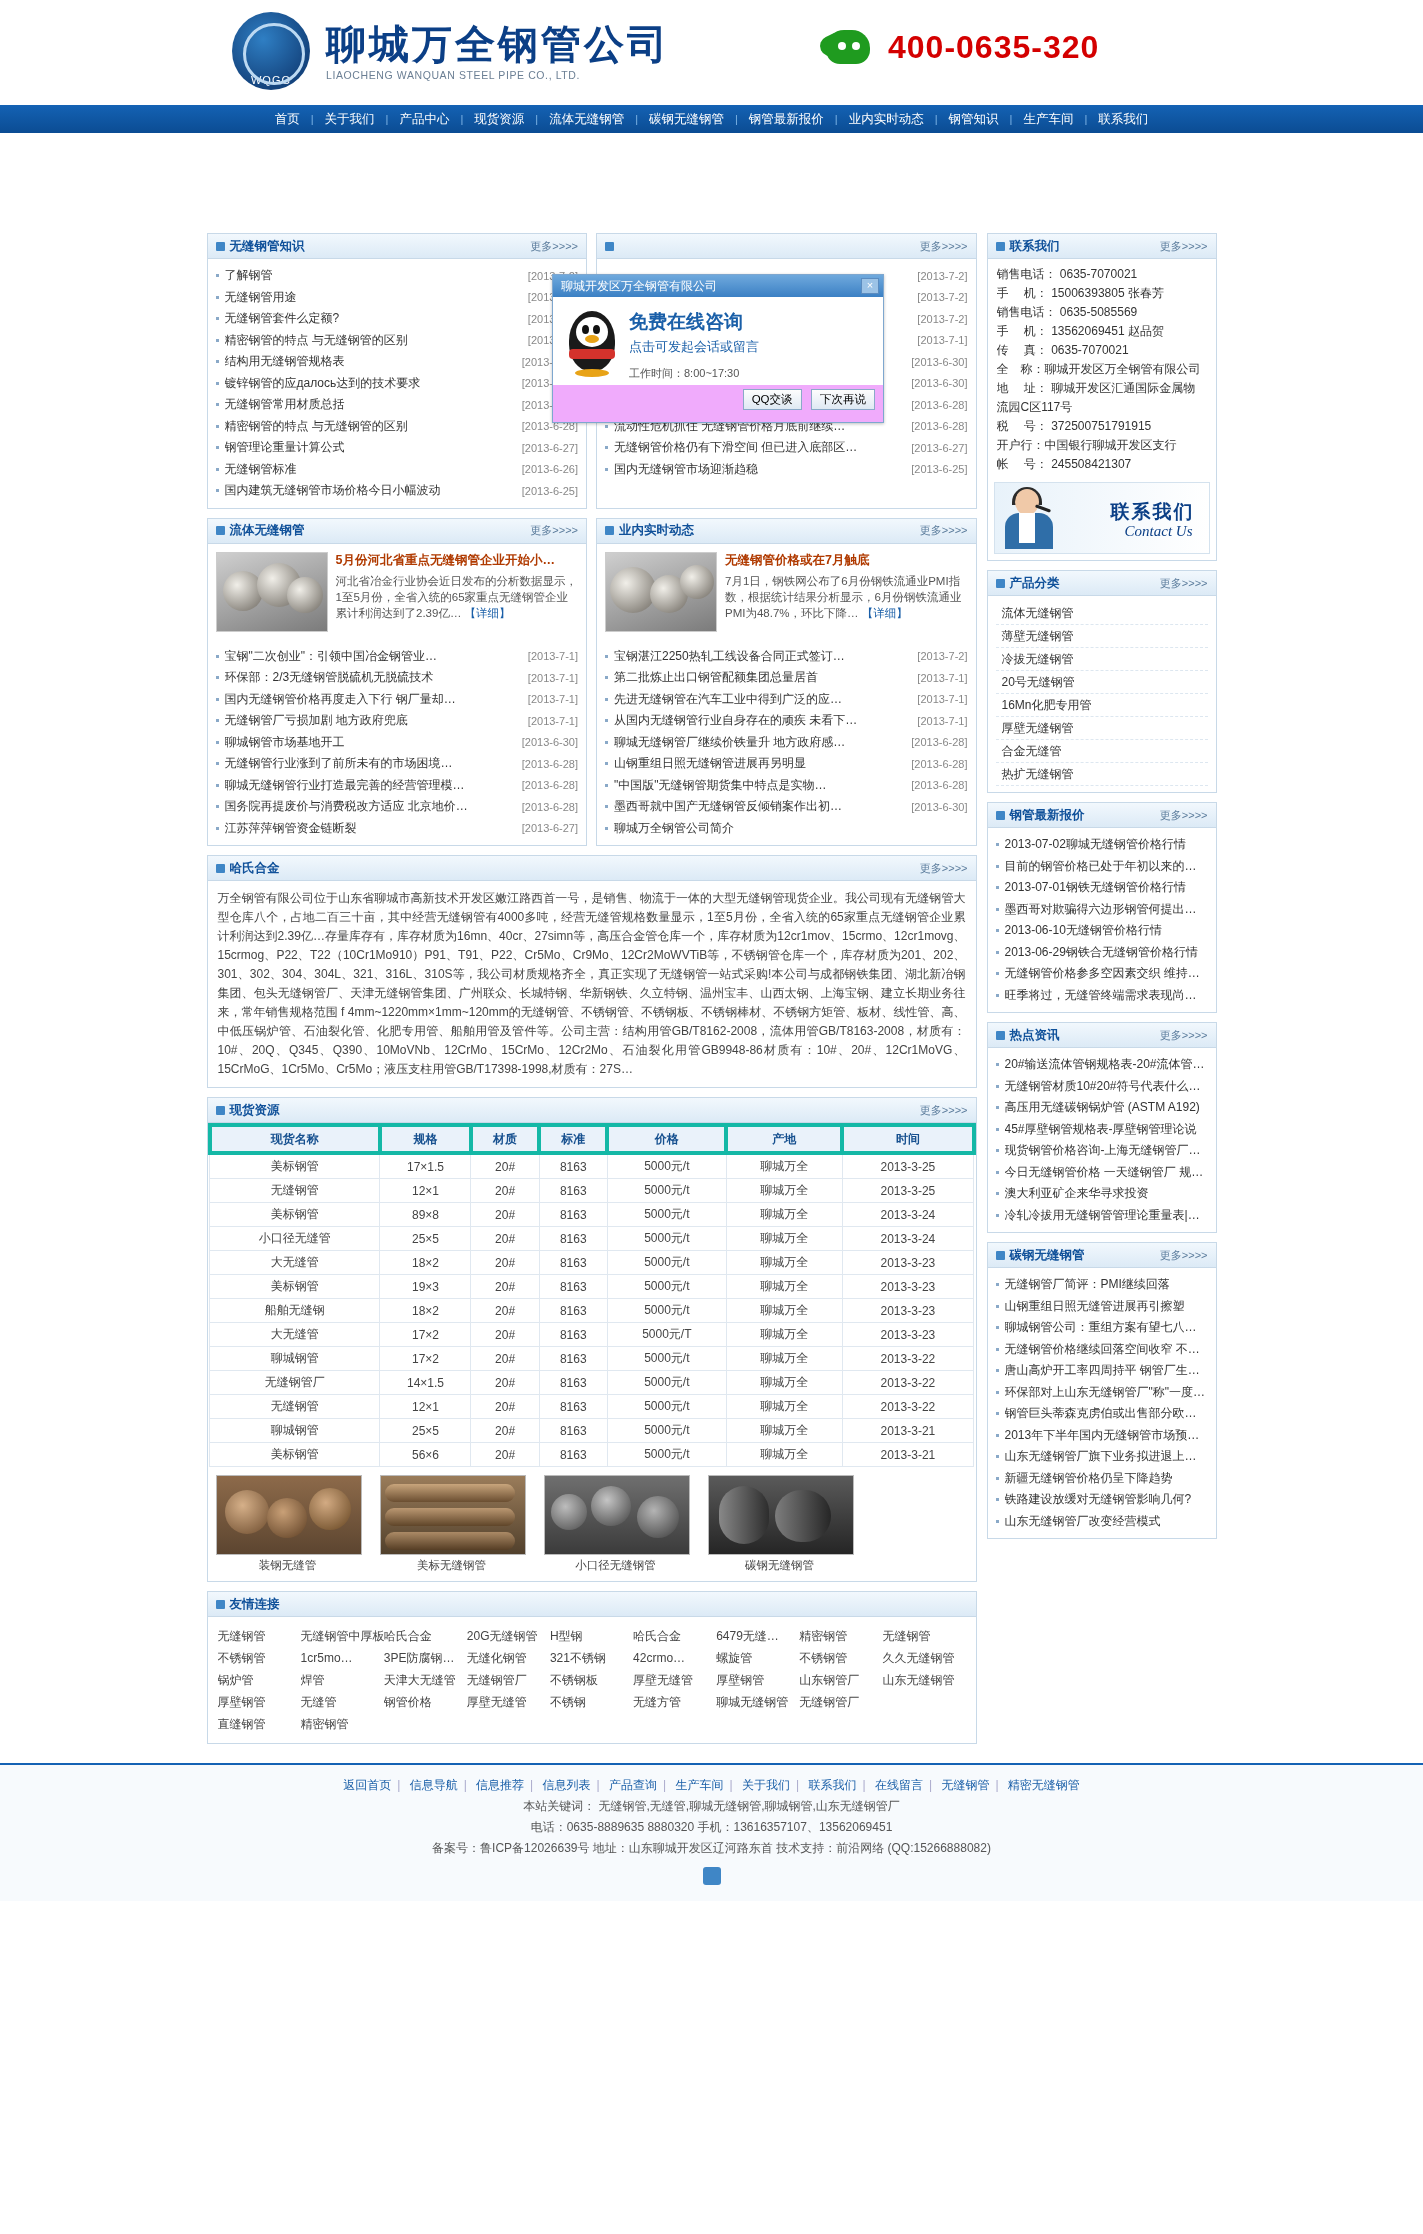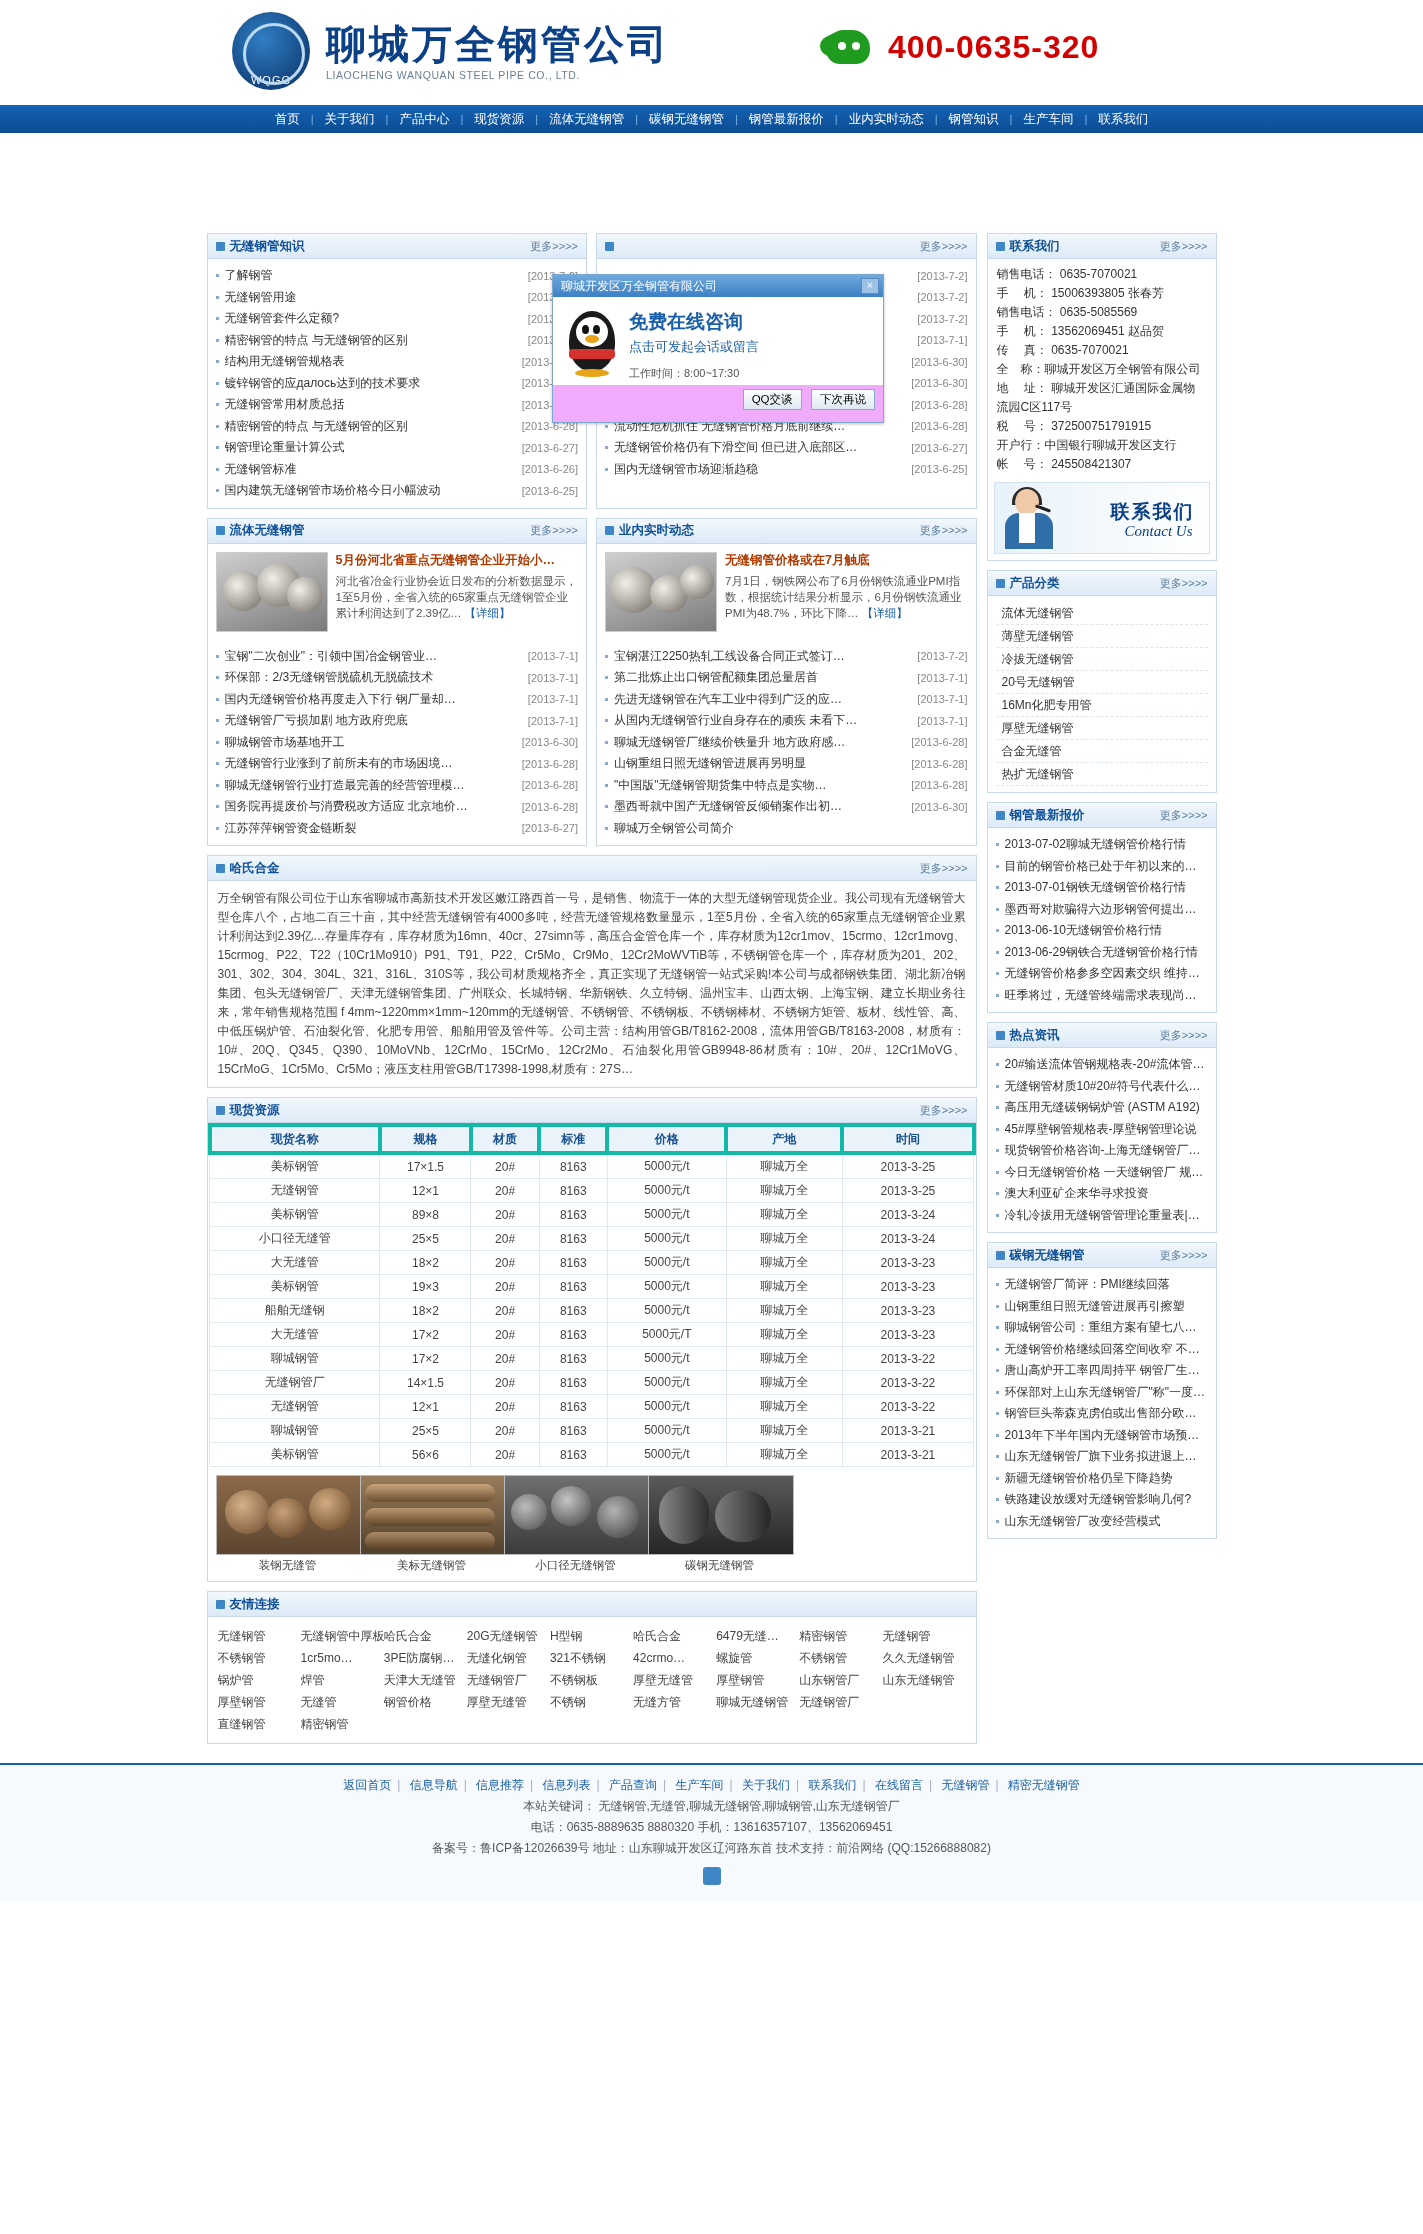--- a/index.html
+++ b/index.html
@@ -109,21 +109,21 @@
 
   
   .intro{padding:8px 10px;font-size:12px;line-height:19px;color:#444;text-align:justify;}
 
   
   table.stock{width:100%;border-collapse:collapse;font-size:12px;}
   table.stock th{background:#eaf2fa;border:4px solid #14b8a6;height:22px;color:#16508f;font-weight:bold;}
   table.stock td{border:1px solid #e0e8f0;height:21px;text-align:center;color:#444;}
 
   
-  .imgrow{display:flex;gap:0;padding:8px;}
+  .imgrow{display:flex;gap:20px;padding:8px;}
   .imgcell{width:144px;}
   .imgcell .ph{width:144px;height:78px;border:1px solid #bbb;position:relative;overflow:hidden;background:#8a8a8a;}
   .imgcell .cap{text-align:center;font-size:11.5px;color:#444;margin-top:3px;}
   .pipe{position:absolute;border-radius:50%;}
 
   
   .links{padding:8px 10px;}
   .links .lrow{display:flex;}
   .links .lrow a{flex:1;font-size:12px;color:#444;text-decoration:none;height:22px;line-height:22px;overflow:hidden;white-space:nowrap;}
 

